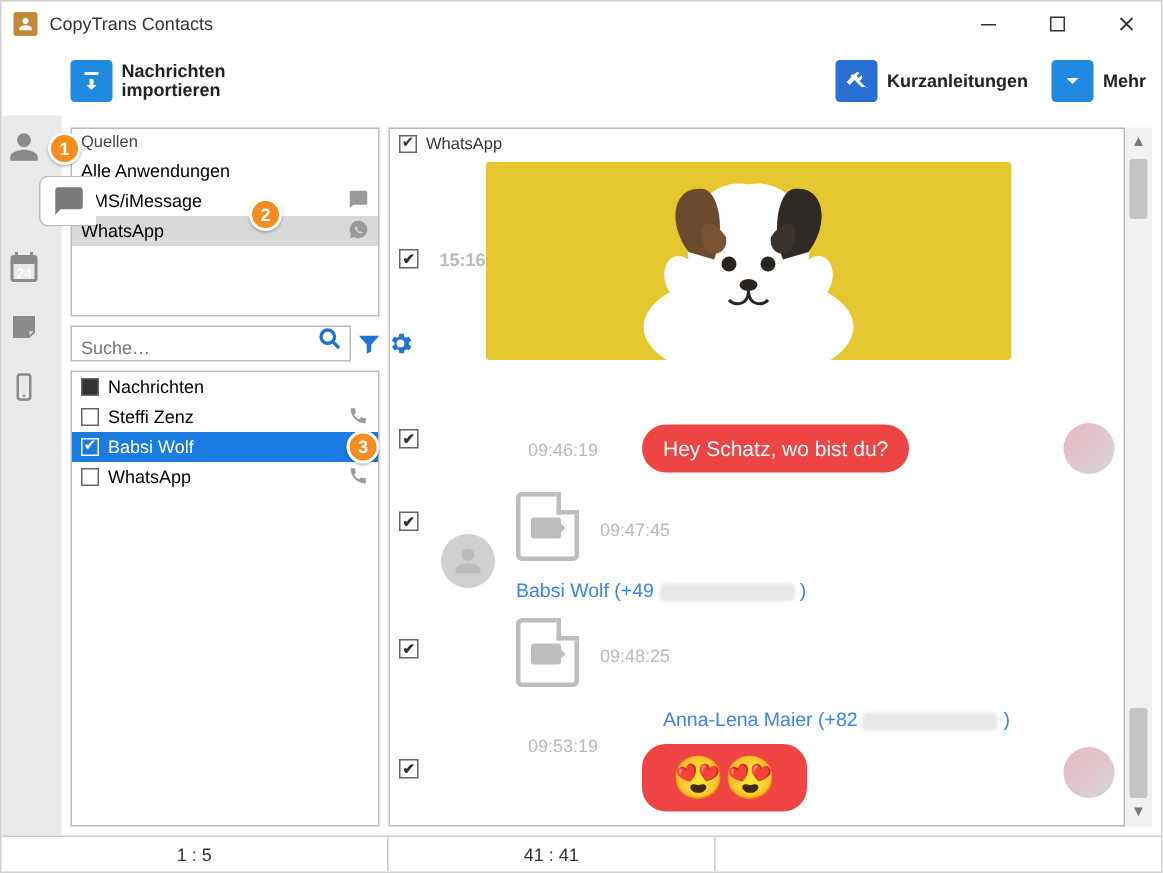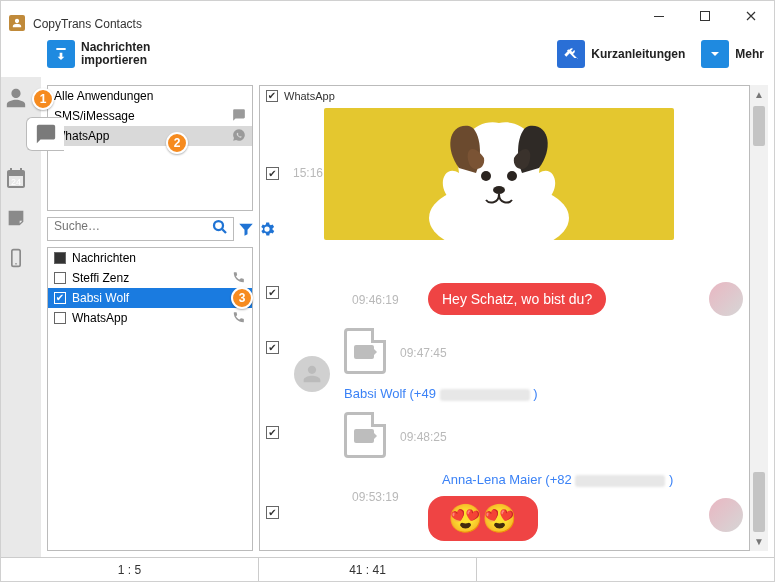--- a/index.html
+++ b/index.html
@@ -1,20 +1,20 @@
 <!DOCTYPE html>
 <html><head>
 <meta charset="utf-8">
 <style>
   * { box-sizing: border-box; font-family: "Segoe UI", Tahoma, sans-serif; }
   html,body { margin:0; padding:0; }
   body { width:775px; height:582px; background:#fff; border:1px solid #d0d0d0; overflow:hidden; position:relative; }
 
   
-  .titlebar { height:30px; display:flex; align-items:flex-end; padding:0 0 0 8px; }
+  .titlebar { height:30px; display:flex; align-items:center; padding:0 0 0 8px; }
   .titlebar .appicon { width:16px; height:16px; background:#c08a3a; border-radius:2px; margin-right:8px; display:flex; align-items:center; justify-content:center; }
   .titlebar .appicon svg{width:10px;height:10px;fill:#fff;}
   .titlebar .title { font-size:12px; color:#333; }
   .titlebar .spacer { flex:1; }
   .winbtn { width:46px; height:30px; display:flex; align-items:center; justify-content:center; color:#444;}
 
   
   .toolbar { height:46px; display:flex; align-items:center; padding:0 10px 0 46px; gap:16px;}
   .tbtn { display:flex; align-items:center; gap:6px; font-size:12px; font-weight:bold; color:#222; white-space:pre-line;}
   .tbtn .ticon{ width:28px;height:28px; border-radius:3px; display:flex;align-items:center;justify-content:center;}
@@ -40,31 +40,31 @@
   .li.sel{background:#d9d9d9;}
   .li.sel2{background:#1a7be0;color:#fff;}
   .li .ricon{position:absolute; right:6px; top:2px; color:#9a9a9a;}
   .li .ricon svg{width:14px;height:14px;fill:#9a9a9a;}
   .cb{width:12px;height:12px;border:1px solid #666;display:inline-flex;align-items:center;justify-content:center;font-size:10px;line-height:10px;}
   .cb.filled{background:#333;}
   .cb.chk::after{content:"✔"; font-size:10px; color:#333;}
   .cb.chkw::after{content:"✔"; font-size:10px; color:#fff;}
 
   .searchrow{display:flex;gap:3px;align-items:center;}
-  .search{flex:1;border:1px solid #bbb;height:24px;display:flex;align-items:flex-start;padding:0 4px;}
+  .search{flex:1;border:1px solid #bbb;height:24px;display:flex;align-items:flex-end;padding:0 4px;}
   .search input{border:none;outline:none;font-size:12px;flex:1;color:#888;background:transparent;}
   .search .sicon{color:#1f73d4;}
   .iconbtn{width:24px;height:24px;display:flex;align-items:center;justify-content:center;color:#1f73d4;}
   .iconbtn svg{width:18px;height:18px;fill:#1f73d4;}
 
   .col2{ flex:1; padding:8px 6px 6px 0; display:flex;}
   .chatpanel{border:1px solid #bbb;flex:1; display:flex; flex-direction:column; position:relative;}
   .chattitle{height:20px;display:flex;align-items:center;gap:6px;padding:0 6px;font-size:11px;color:#333;border-bottom:0;}
   .messages{flex:1; position:relative; overflow:hidden;}
-  .msgrow{position:absolute; left:6px; right:6px; display:flex; align-items:center;}
+  .msgrow{position:absolute; left:6px; right:6px; display:flex; font-weight:bold;}
   .msgrow .cbx{width:13px;height:13px;border:1px solid #666;margin-right:14px;display:flex;align-items:center;justify-content:center;}
   .msgrow .cbx::after{content:"✔";font-size:10px;color:#333;}
   .time{font-size:12px;color:#b9b9b9;}
   .dogimg{position:absolute;left:64px;top:2px;width:350px;height:132px;background:#e4c72f;border-radius:2px;overflow:hidden;}
   .dog{position:absolute;left:90px;top:0;width:170px;height:132px;}
   .bubble{background:#ef4444;color:#fff;padding:8px 14px;border-radius:16px;font-size:14px;white-space:nowrap;}
   .avatar{width:36px;height:36px;border-radius:50%;background:#eee;position:absolute;}
   .avatar.grey{background:#d0d0d0;display:flex;align-items:center;justify-content:center;color:#aaa;}
   .avpink{width:34px;height:34px;border-radius:50%;background:linear-gradient(135deg,#e9b7c2,#d6d6d6);}
   .fileicon{width:42px;height:46px;border:3px solid #bdbdbd;border-radius:4px;position:relative;}
@@ -159,20 +159,21 @@
     <div class="railbtn">
         <svg width="20" height="20" fill="#8a8a8a" viewBox="0 0 24 24">
           <rect x="7" y="2" width="10" height="20" rx="2" fill="none" stroke="#8a8a8a" stroke-width="2"></rect>
           <circle cx="12" cy="19" r="1"></circle>
         </svg>
       </div>
   </div>
 
   <div class="col1">
     <div class="panel" style="height:126px;">
+      <div class="hdr">Quellen</div>
       <div class="list">
         <div class="li">
             <span>Alle Anwendungen</span>
           </div>
         <div class="li">
             <span>SMS/iMessage</span>
           <span class="ricon"><svg viewBox="0 0 24 24">
                 <path d="M20 2H4c-1.1 0-2 .9-2 2v18l4-4h14c1.1 0 2-.9 2-2V4c0-1.1-.9-2-2-2z"></path>
               </svg></span>
         </div>

